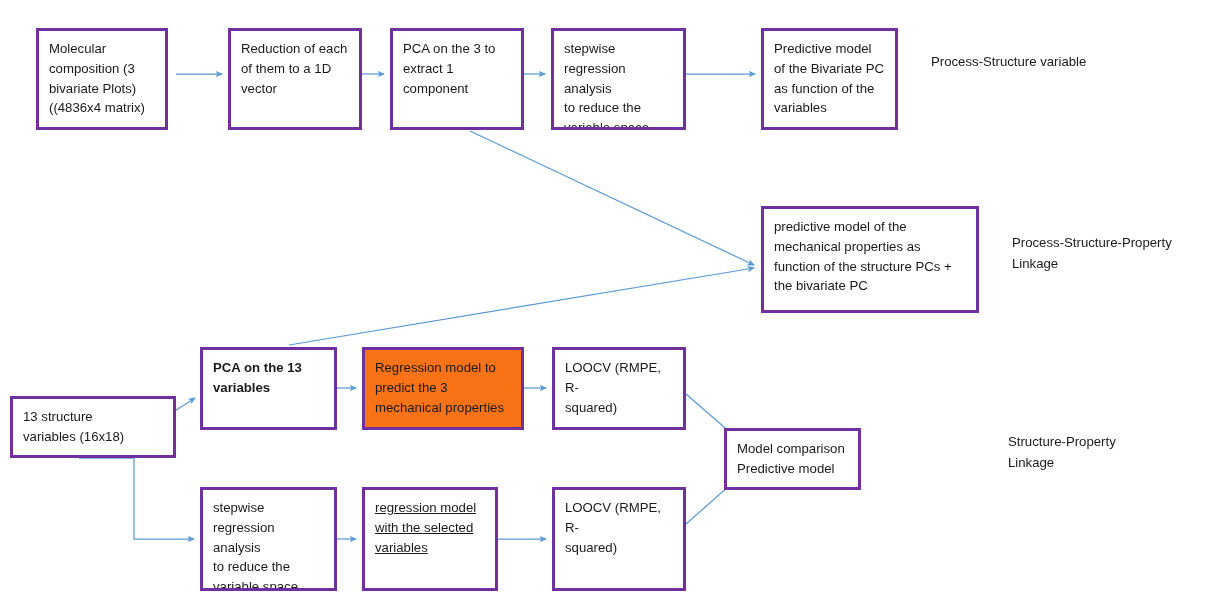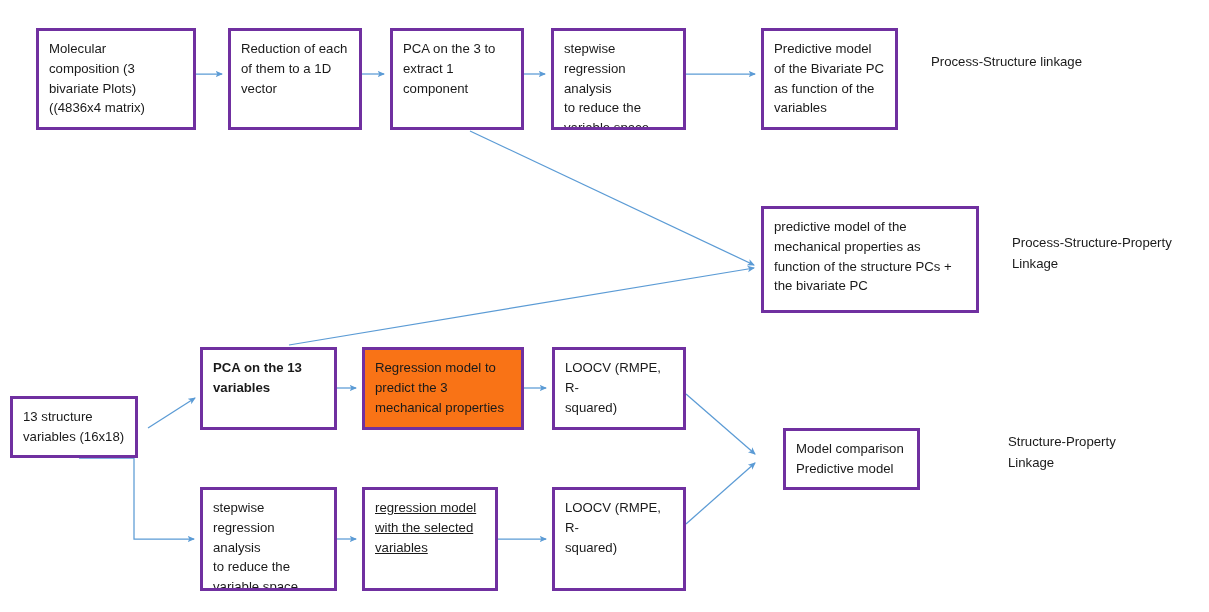--- a/index.html
+++ b/index.html
@@ -75,21 +75,21 @@
         <polyline points="337,388 356,388" fill="none" stroke="#5B9BD5" stroke-width="1.25" marker-end="url(#arrowhead)"></polyline>
         <polyline points="524,388 546,388" fill="none" stroke="#5B9BD5" stroke-width="1.25" marker-end="url(#arrowhead)"></polyline>
         <polyline points="686,394 755,454" fill="none" stroke="#5B9BD5" stroke-width="1.25" marker-end="url(#arrowhead)"></polyline>
         <polyline points="337,539 356,539" fill="none" stroke="#5B9BD5" stroke-width="1.25" marker-end="url(#arrowhead)"></polyline>
         <polyline points="498,539 546,539" fill="none" stroke="#5B9BD5" stroke-width="1.25" marker-end="url(#arrowhead)"></polyline>
         <polyline points="686,524 755,463" fill="none" stroke="#5B9BD5" stroke-width="1.25" marker-end="url(#arrowhead)"></polyline>
       </g>
   </svg>
 
   <div id="node-layer">
-      <div class="node" style="left: 36px; top: 28px; width: 160px; height: 102px; border-color: rgb(112, 48, 160); background: rgb(255, 255, 255);">
+      <div class="node" style="left: 36px; top: 28px; width: 132px; height: 102px; border-color: rgb(112, 48, 160); background: rgb(255, 255, 255);">
         <span class="node-text">Molecular
 composition (3
 bivariate Plots)
 ((4836x4 matrix)</span>
       </div>
       <div class="node" style="left: 228px; top: 28px; width: 134px; height: 102px; border-color: rgb(112, 48, 160); background: rgb(255, 255, 255);">
         <span class="node-text">Reduction of each
 of them to a 1D
 vector</span>
       </div>
@@ -109,21 +109,21 @@
 of the Bivariate PC
 as function of the
 variables</span>
       </div>
       <div class="node" style="left: 761px; top: 206px; width: 218px; height: 107px; border-color: rgb(112, 48, 160); background: rgb(255, 255, 255);">
         <span class="node-text">predictive model of the
 mechanical properties as
 function of the structure PCs +
 the bivariate PC</span>
       </div>
-      <div class="node" style="left: 10px; top: 396px; width: 128px; height: 62px; border-color: rgb(112, 48, 160); background: rgb(255, 255, 255);">
+      <div class="node" style="left: 10px; top: 396px; width: 166px; height: 62px; border-color: rgb(112, 48, 160); background: rgb(255, 255, 255);">
         <span class="node-text">13 structure
 variables (16x18)</span>
       </div>
       <div class="node" style="left: 200px; top: 347px; width: 137px; height: 83px; border-color: rgb(112, 48, 160); background: rgb(255, 255, 255); font-weight: bold;">
         <span class="node-text">PCA on the 13
 variables</span>
       </div>
       <div class="node" style="left: 362px; top: 347px; width: 162px; height: 83px; border-color: rgb(112, 48, 160); background: #f97316;">
         <span class="node-text">Regression model to
 predict the 3
@@ -141,26 +141,26 @@
       </div>
       <div class="node" style="left: 362px; top: 487px; width: 136px; height: 104px; border-color: rgb(112, 48, 160); background: rgb(255, 255, 255); text-decoration: underline;">
         <span class="node-text">regression model
 with the selected
 variables</span>
       </div>
       <div class="node" style="left: 552px; top: 487px; width: 134px; height: 104px; border-color: rgb(112, 48, 160); background: rgb(255, 255, 255);">
         <span class="node-text">LOOCV (RMPE, R-
 squared)</span>
       </div>
-      <div class="node" style="left: 783px; top: 428px; width: 137px; height: 62px; border-color: rgb(112, 48, 160); background: rgb(255, 255, 255);">
+      <div class="node" style="left: 724px; top: 428px; width: 137px; height: 62px; border-color: rgb(112, 48, 160); background: rgb(255, 255, 255);">
         <span class="node-text">Model comparison
 Predictive model</span>
       </div>
     </div>
   <div id="label-layer">
-      <div class="side-label" style="left: 931px; top: 51px; color: rgb(26, 26, 26);">Process-Structure linkage</div>
+      <div class="side-label" style="left: 931px; top: 51px; color: rgb(26, 26, 26);">Process-Structure variable</div>
       <div class="side-label" style="left: 1012px; top: 232px; color: rgb(26, 26, 26);">Process-Structure-Property
 Linkage</div>
       <div class="side-label" style="left: 1008px; top: 431px; color: rgb(26, 26, 26);">Structure-Property
 Linkage</div>
     </div>
 
 </div>
 
 </body></html>

